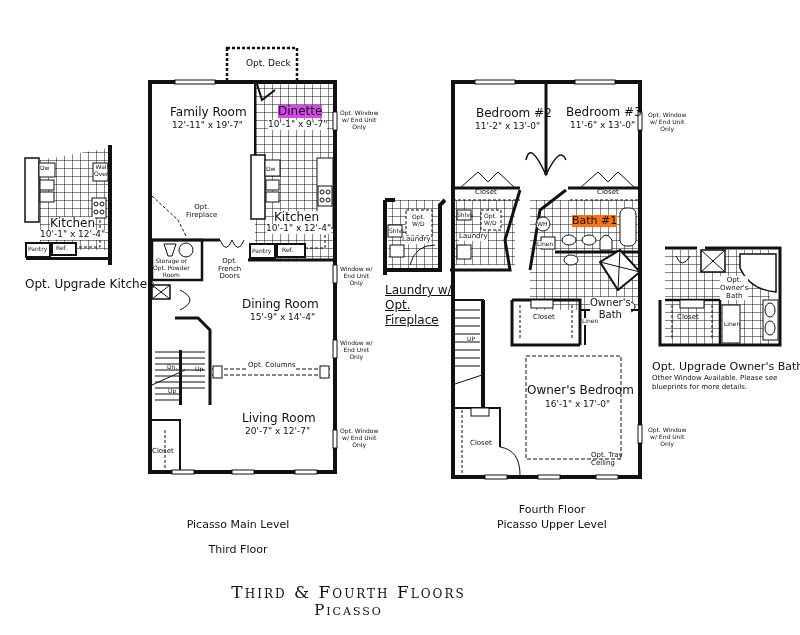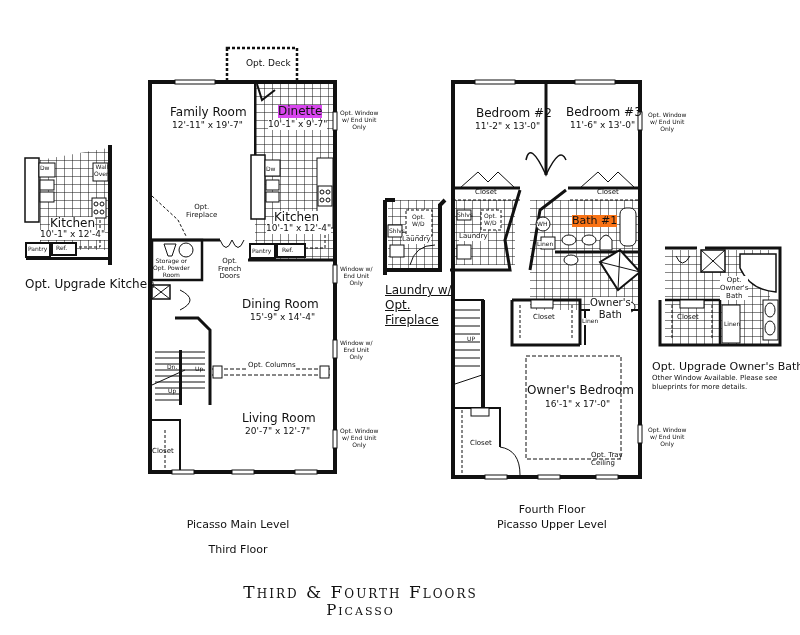--- a/index.html
+++ b/index.html
@@ -4,21 +4,21 @@
 <style>
   html, body { margin:0; padding:0; background:#fff; }
   body { width:800px; height:635px; position:relative; overflow:hidden; font-family:"DejaVu Sans", sans-serif; color:#111; }
   .lbl { position:absolute; font-family:"DejaVu Sans", sans-serif; color:#111; white-space:nowrap; line-height:1.1; }
   .room { font-size:12px; }
   .dim { font-size:9px; }
   .tiny { font-size:6px; text-align:center; line-height:1.15; }
   .small { font-size:7px; }
   .cap { font-size:11px; text-align:center; line-height:1.35; }
   .opt-caption { font-size:12px;margin-top:8px; }
-  .title { font-family:"DejaVu Serif", serif; letter-spacing:2px; text-align:center; width:697px; left:0;padding-left:12px; }
+  .title { font-family:"DejaVu Serif", serif; letter-spacing:2px; text-align:center; width:697px; left:0; }
   svg { position:absolute; left:0; top:0; }
 </style>
 </head>
 <body>
 
 <svg width="800" height="635" viewBox="0 0 800 635">
   <defs>
     <pattern id="tile" width="8" height="8" patternUnits="userSpaceOnUse">
       <path d="M8 0 L0 0 0 8" fill="none" stroke="#111" stroke-width="1"></path>
     </pattern>

